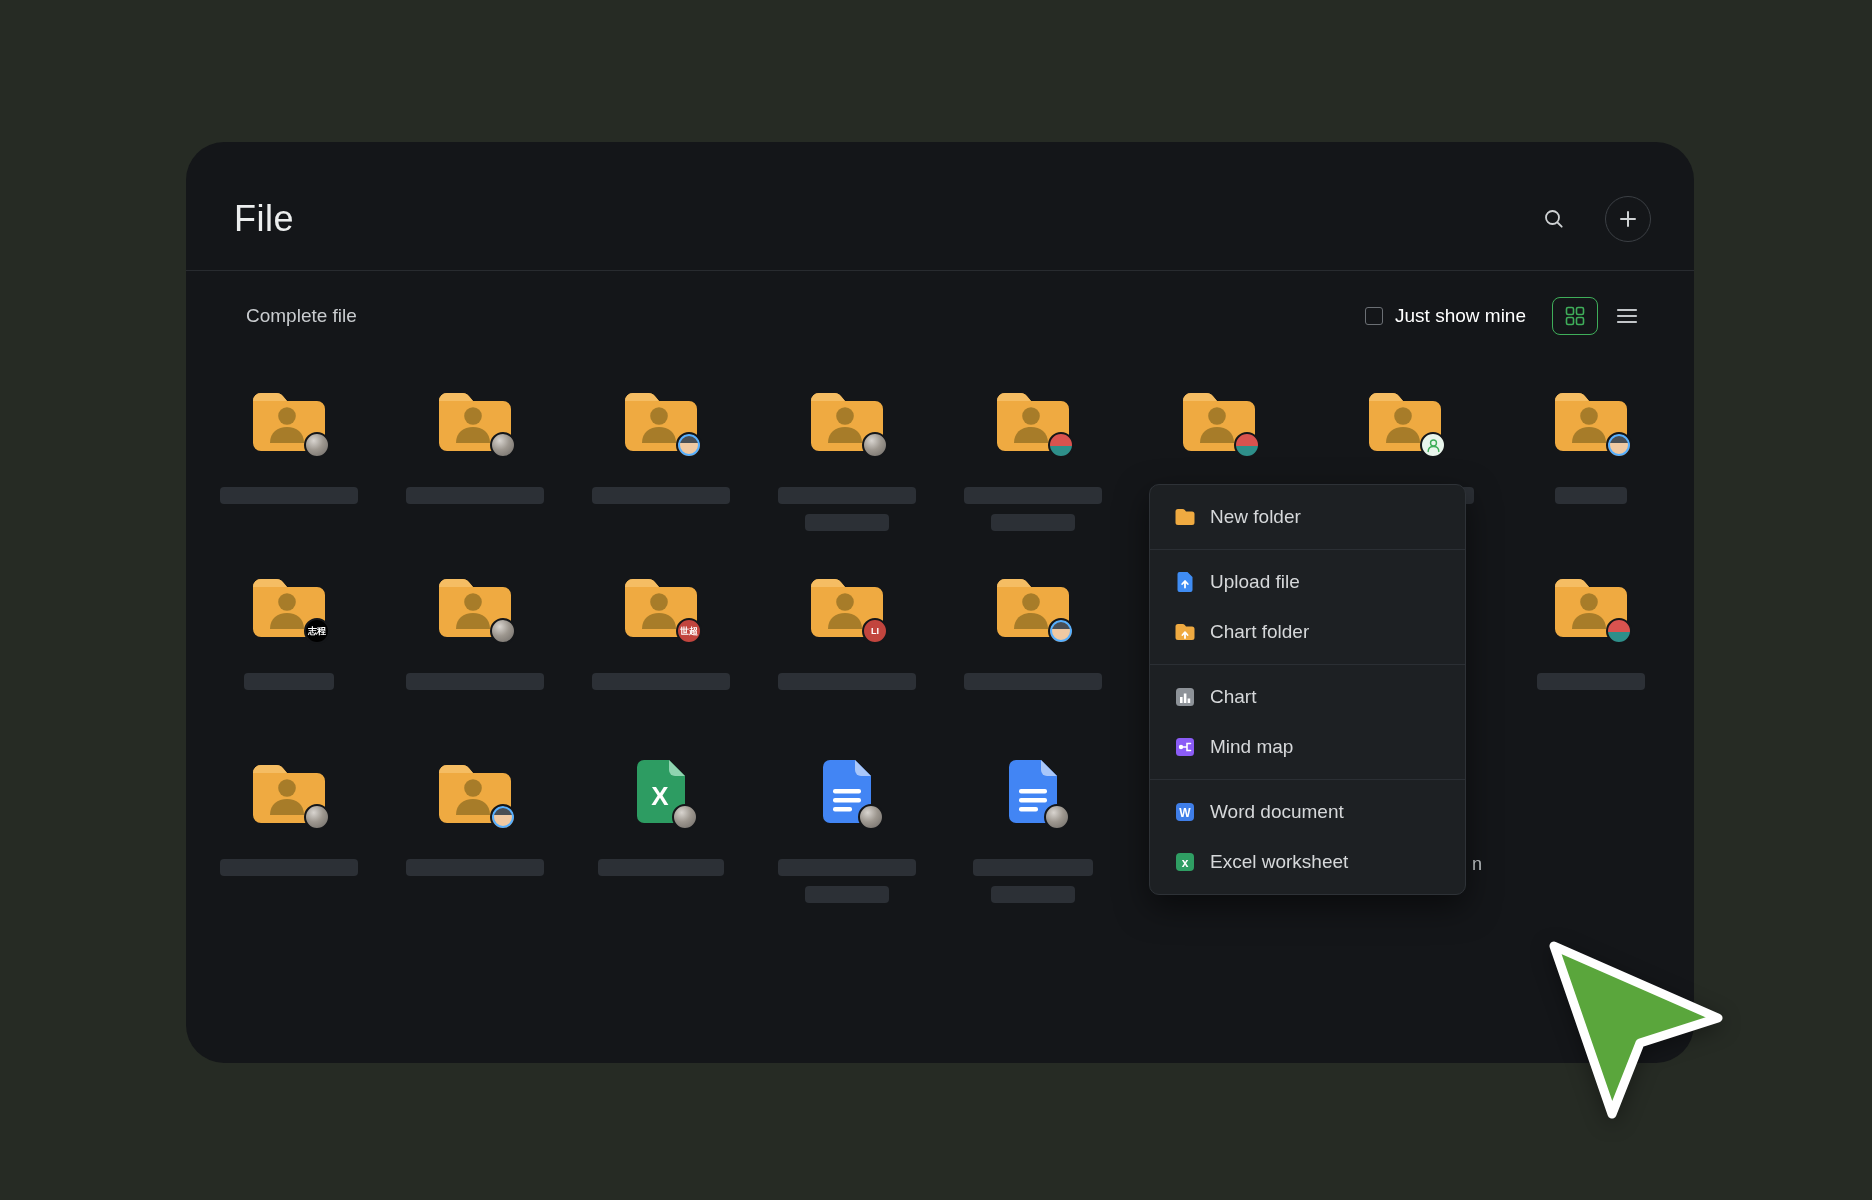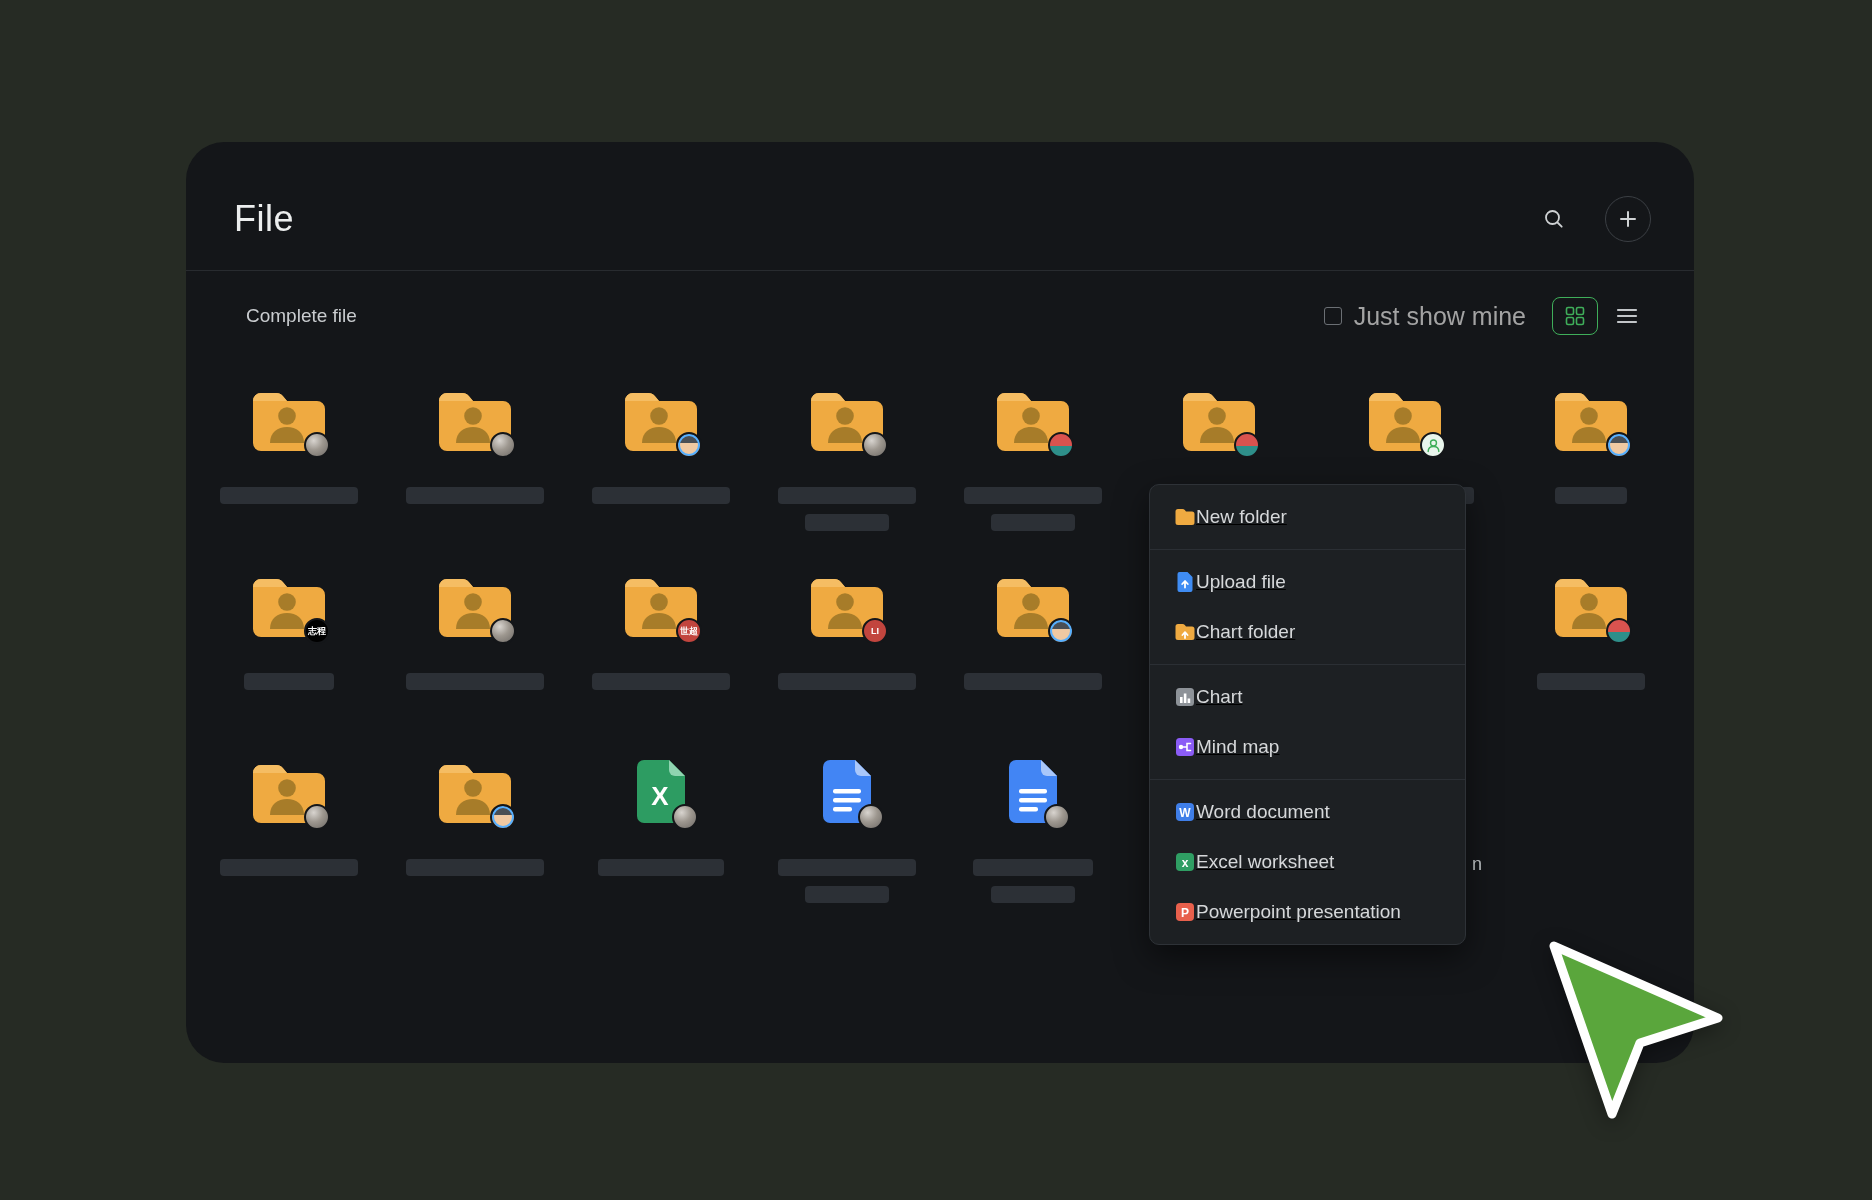--- a/index.html
+++ b/index.html
@@ -18,21 +18,21 @@
   .title { font-size:36px; font-weight:400; color:#eceeee; letter-spacing:.5px; }
   .hbtns { margin-left:auto; display:flex; align-items:center; gap:28px; }
   .cbtn { width:46px; height:46px; border-radius:50%; display:flex; align-items:center; justify-content:center; background:transparent; cursor:pointer; }
   .cbtn.ring { border:1.5px solid #3b3f44; }
   .hr { position:absolute; left:0; right:0; top:128px; height:1px; background:#282b2f; }
   
   .fbar { position:absolute; left:60px; right:50px; top:150px; height:48px; display:flex; align-items:center; }
   .seclabel { font-size:19px; color:#c9cccf; }
   .fright { margin-left:auto; display:flex; align-items:center; gap:12px; }
   .cb { width:18px; height:18px; border:1.5px solid #6b6f74; border-radius:3px; background:transparent; cursor:pointer; }
-  .cblabel { font-size:25px; color:#a3a3a3; cursor:pointer;text-align:center; }
+  .cblabel { font-size:19px; color:#ffffff; cursor:pointer;text-align:center; }
   .viewbtn { width:46px; height:38px; border-radius:8px; display:flex; align-items:center; justify-content:center; margin-left:14px; cursor:pointer; }
   .viewbtn.active { border:1.5px solid #3fae5a; }
   .listbtn { width:34px; height:34px; display:flex; align-items:center; justify-content:center; cursor:pointer; }
   
   .grid { position:absolute; left:10px; top:245px; display:grid; grid-template-columns:repeat(8,186px); grid-auto-rows:186px; }
   .cell { position:relative; display:flex; flex-direction:column; align-items:center; }
   .iwrap { position:relative; height:64px; }
   .iwrap.fw { width:78px; }
   .iwrap.dw { width:58px; }
   .fico { width:78px; height:62px; display:block; margin-top:2px; }
@@ -47,21 +47,21 @@
   .bdg.boy  { background:linear-gradient(180deg,#4a4f55 0%,#4a4f55 42%,#f0c9a2 42%); box-shadow:inset 0 0 0 2px #57b0ff; }
   .bdg.girl { background:linear-gradient(180deg,#d9534f 0%,#d9534f 55%,#2e8f8a 55%); }
   .bdg.member { background:#e9f5ec; }
   .bdg.tpurple { background:#000000; }
   .bdg.tred { background:#c2453e; }
   .gpi { width:17px; height:17px; }
   
   .menu { position:absolute; left:963px; top:342px; width:317px; background:#1d2023;
           border:1px solid #2e3237; border-radius:10px; padding:7px 0;
           box-shadow:0 12px 32px rgba(0,0,0,.5); z-index:5; }
-  .mi { height:50px; display:flex; align-items:center; padding:0 24px; cursor:pointer;text-decoration:underline; }
+  .mi { height:50px; display:flex; align-items:center; gap:14px; padding:0 24px; cursor:pointer; }
   .mil { font-size:19px; color:#d6d8da; }
   .mic { width:22px; height:22px; flex:0 0 22px; }
   .msep { height:1px; background:#2b2f34; margin:7px 0; }
   
   .frag { position:absolute; left:1286px; top:712px; font-size:18px; color:#c6c9cc; }
   .cursor { position:absolute; left:1540px; top:938px; z-index:20; filter:drop-shadow(0 5px 10px rgba(0,0,0,.35)); }
   .defs { position:absolute; width:0; height:0; overflow:hidden; }
 </style>
 </head>
 <body>
@@ -403,25 +403,19 @@
           <use href="#mi-word"></use>
         </svg>
       <span class="mil">Word document</span>
     </div>
     <div class="mi">
       <svg class="mic">
           <use href="#mi-excel"></use>
         </svg>
       <span class="mil">Excel worksheet</span>
     </div>
-    <div class="mi">
-      <svg class="mic">
-          <use href="#mi-ppt"></use>
-        </svg>
-      <span class="mil">Powerpoint presentation</span>
-    </div>
   </div>
 
 </div>
 
 <svg class="cursor" width="200" height="200" viewBox="0 0 200 200">
   <polygon points="14,8 178,80 100,105 72,176" fill="#5aa63c" stroke="#ffffff" stroke-width="9" stroke-linejoin="round"></polygon>
 </svg>
 
 </body></html>

